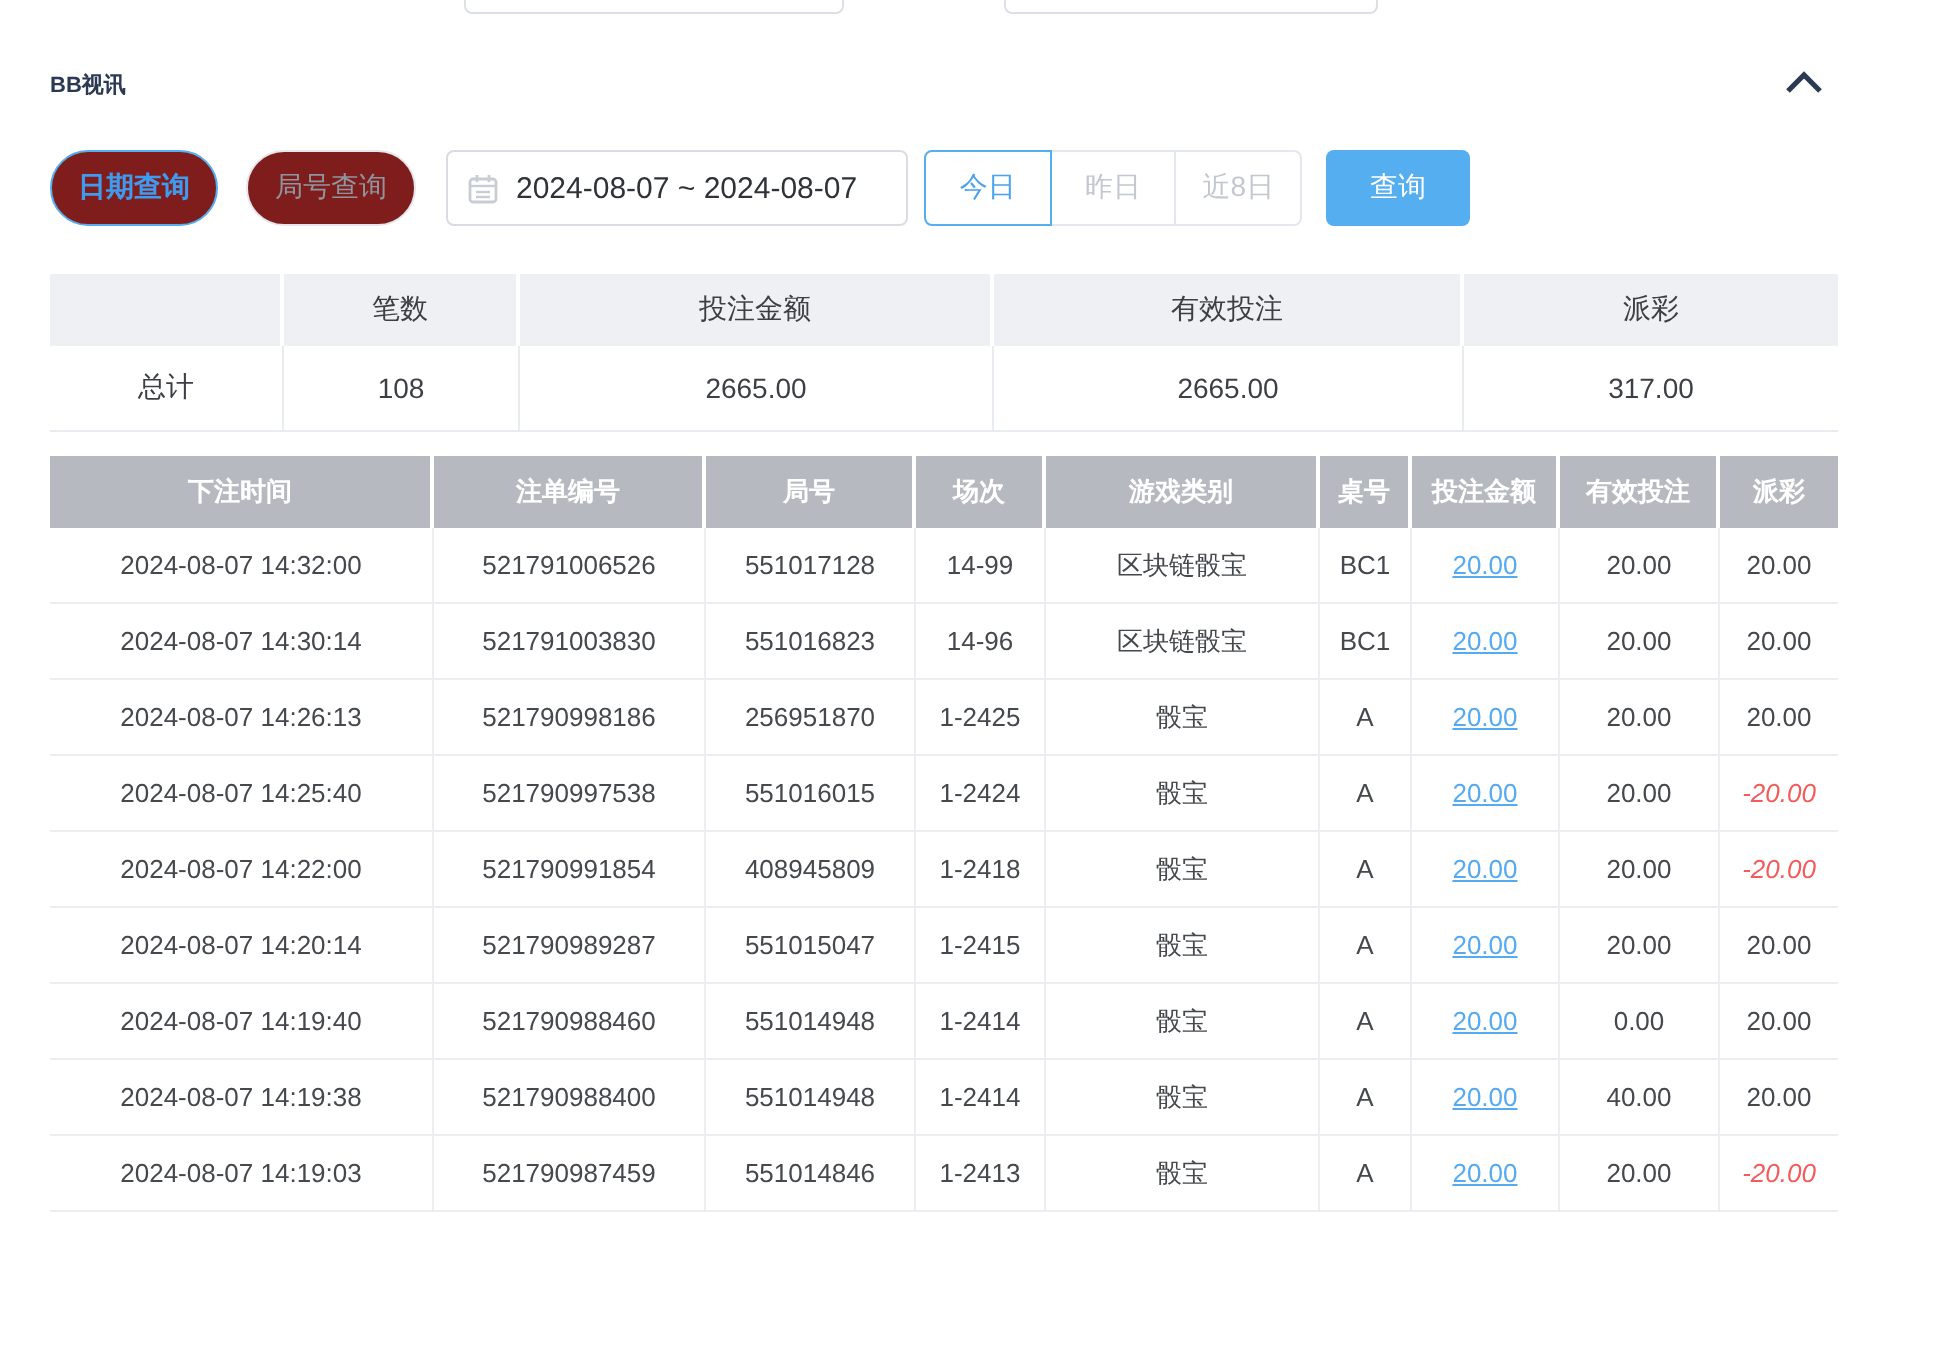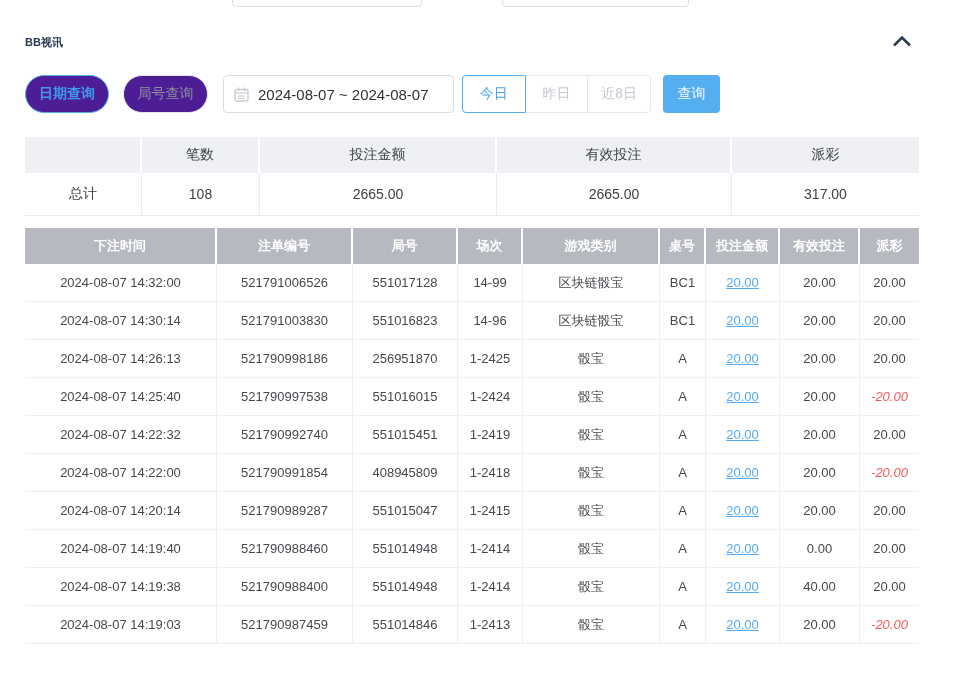--- a/index.html
+++ b/index.html
@@ -45,21 +45,21 @@
   .filter-bar {
     position: absolute;
     left: 25px; top: 75px;
     height: 38px;
     display: flex;
     align-items: stretch;
     font-size: 14px;
   }
   .pill-btn {
     border-radius: 19px;
-    background: #4c1d95;
+    background: #7f1d1d;
     border: 1px solid #e3e6ec;
     color: #8f959e;
     font-size: 14px;
     cursor: pointer;
   }
   .pill-btn.active {
     border-color: #54aef0;
     color: #3f9bf0;
     font-weight: bold;
   }
@@ -94,21 +94,21 @@
   .quick-group button:first-child { margin-left: 0; border-radius: 4px 0 0 4px; }
   .quick-group button:last-child { border-radius: 0 4px 4px 0; }
   .quick-group button.active {
     border-color: #54aef0;
     color: #49a3f0;
     z-index: 1;
   }
 
   .search-btn {
     margin-left: 12px;
-    width: 57px;
+    width: 72px;
     background: #54aef0;
     border: none;
     border-radius: 4px;
     color: #fff;
     font-size: 14px;
     cursor: pointer;
   }
 
   
   table { border-collapse: separate; border-spacing: 0; table-layout: fixed; }
@@ -302,31 +302,20 @@
     <td>521790997538</td>
     <td>551016015</td>
     <td>1-2424</td>
     <td>骰宝</td>
     <td>A</td>
     <td><a>20.00</a></td>
     <td>20.00</td>
     <td class="neg">-20.00</td>
   </tr>
       <tr>
-    <td>2024-08-07 14:22:32</td>
-    <td>521790992740</td>
-    <td>551015451</td>
-    <td>1-2419</td>
-    <td>骰宝</td>
-    <td>A</td>
-    <td><a>20.00</a></td>
-    <td>20.00</td>
-    <td>20.00</td>
-  </tr>
-      <tr>
     <td>2024-08-07 14:22:00</td>
     <td>521790991854</td>
     <td>408945809</td>
     <td>1-2418</td>
     <td>骰宝</td>
     <td>A</td>
     <td><a>20.00</a></td>
     <td>20.00</td>
     <td class="neg">-20.00</td>
   </tr>

